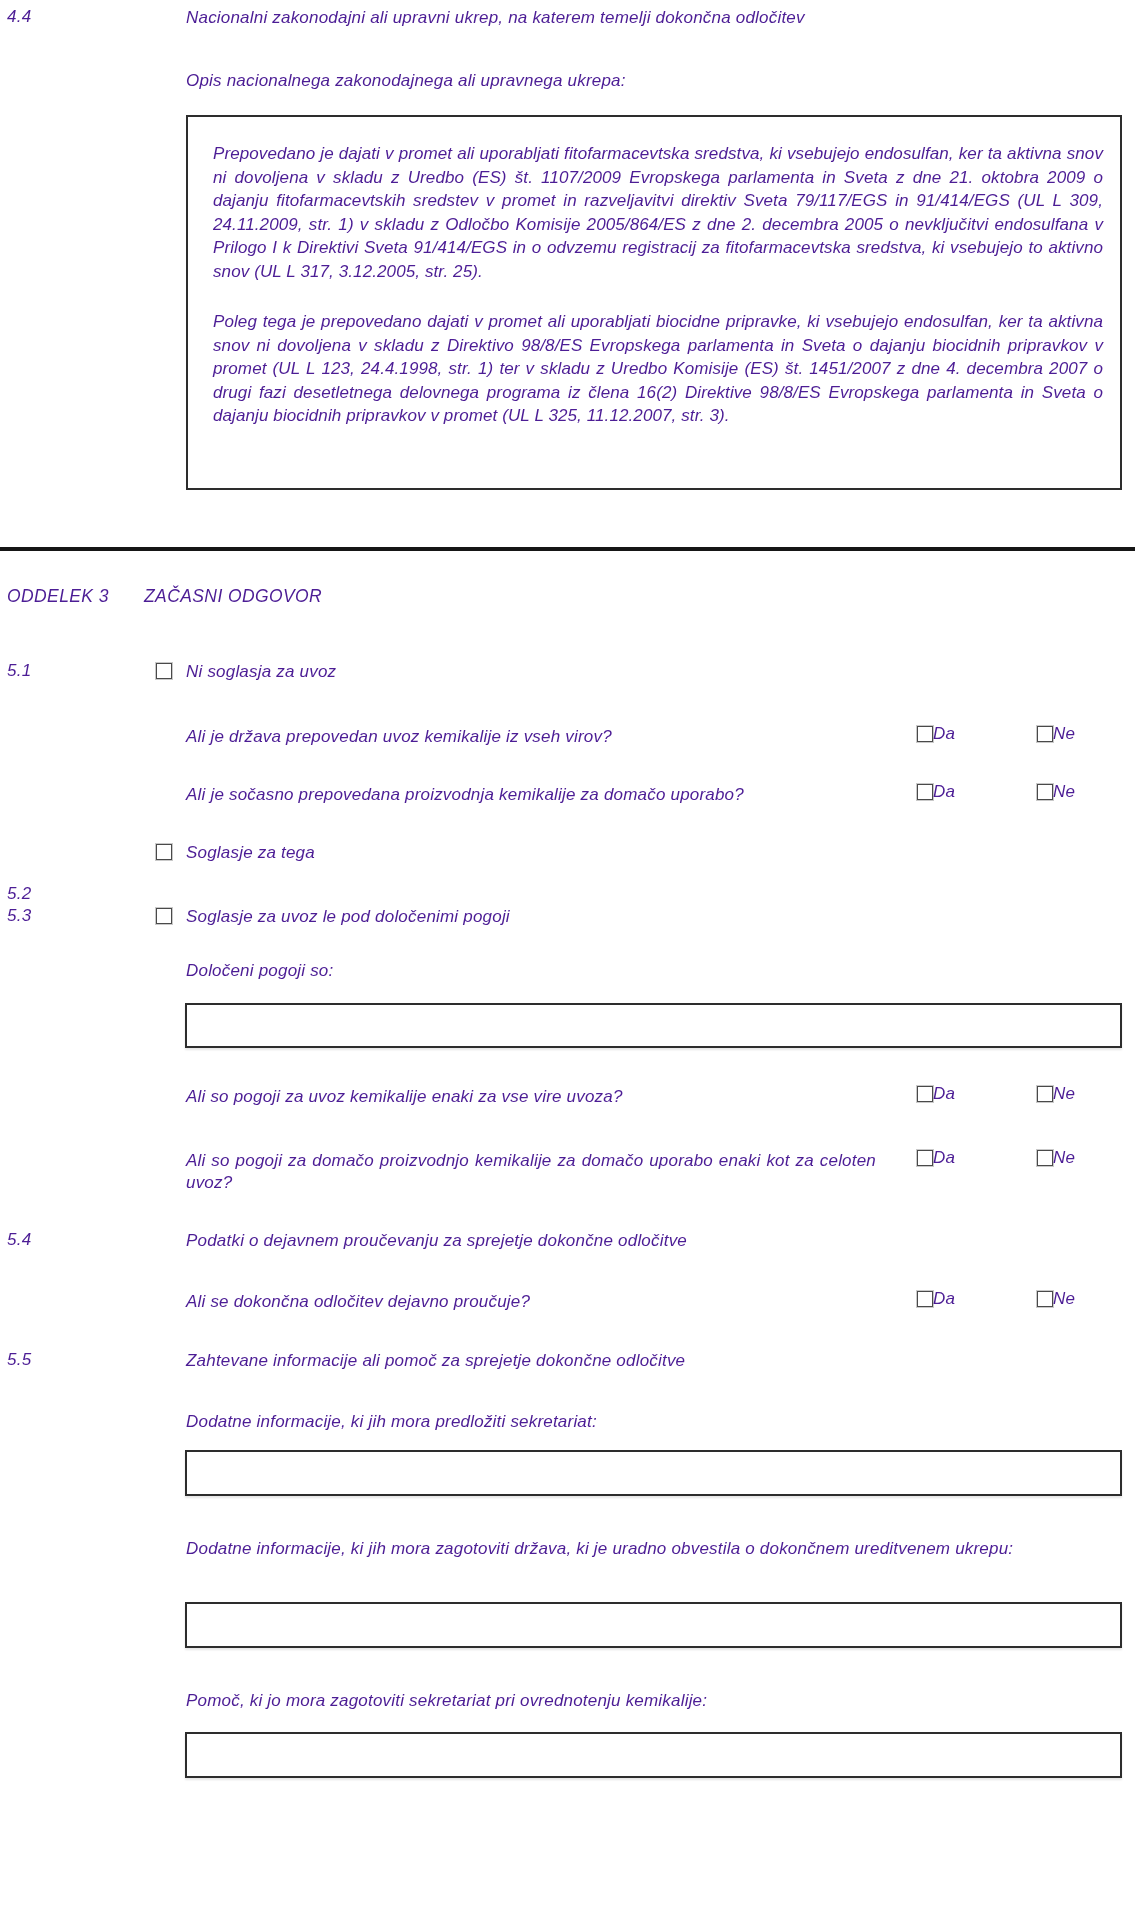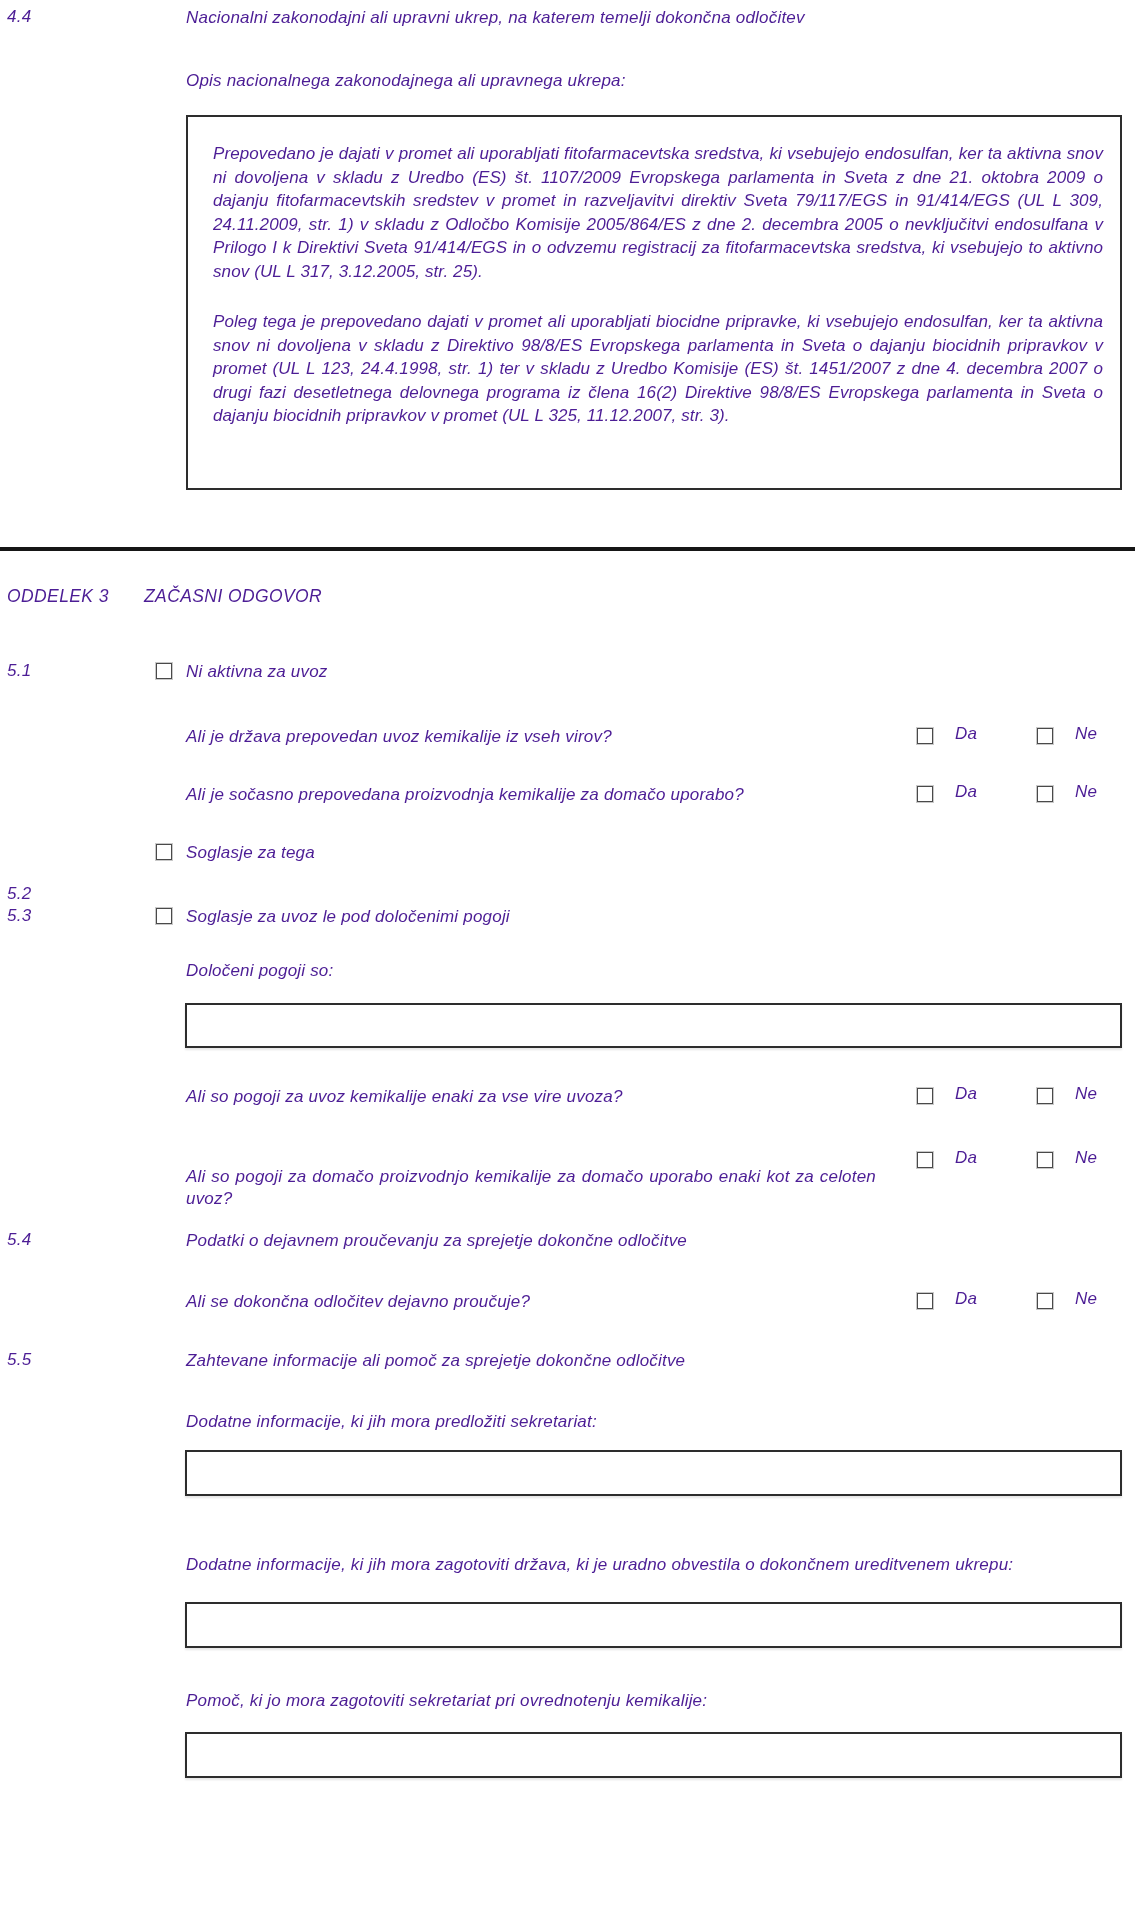--- a/index.html
+++ b/index.html
@@ -10,21 +10,21 @@
     background:#ffffff;
     font-family:"Liberation Sans", sans-serif;
     font-size:17px;
     color:#4c1d95;
     overflow:hidden;
     font-style:italic;
   }
   .abs{position:absolute;}
   .num{letter-spacing:0.3px;}
   .label{line-height:22px;letter-spacing:0.2px;}
-  .jt{text-align:justify;margin-top:16px;}
+  .jt{text-align:justify;}
   .desc-box{
     left:186px;top:115px;width:936px;height:375px;
     box-sizing:border-box;
     border:2px solid #2d2d2d;
     padding:25px 17px 0 25px;
     background:#ffffff;
   }
   .desc-box p{
     margin:0 0 27px 0;
     line-height:23.5px;
@@ -46,22 +46,22 @@
     display:inline-block;
     width:16px;height:16px;
     box-sizing:border-box;
     border:1px solid #4a4a4a;
     box-shadow:0 0 0 1px #c9c9c9;
     background:#ffffff;
     flex:0 0 auto;
   }
   .yn{
     display:flex;
-    align-items:flex-end;
-    gap:22px;
+    align-items:center;
+    gap:0;
     padding-left:7px;
   }
   .yn-label{letter-spacing:0.2px;}
   .chk-row-box{margin-top:1px;}
   .sec-head{letter-spacing:0.4px;font-size:17.5px;}
 </style>
 </head>
 <body>
 
 <div class="page">
@@ -76,21 +76,21 @@
     <p>Poleg tega je prepovedano dajati v promet ali uporabljati biocidne pripravke, ki vsebujejo endosulfan, ker ta aktivna snov ni dovoljena v skladu z Direktivo 98/8/ES Evropskega parlamenta in Sveta o dajanju biocidnih pripravkov v promet (UL L 123, 24.4.1998, str. 1) ter v skladu z Uredbo Komisije (ES) št. 1451/2007 z dne 4. decembra 2007 o drugi fazi desetletnega delovnega programa iz člena 16(2) Direktive 98/8/ES Evropskega parlamenta in Sveta o dajanju biocidnih pripravkov v promet (UL L 325, 11.12.2007, str. 3).</p>
   </div>
 
   <div class="abs rule"></div>
 
   <span class="abs sec-head" style="left:7px;top:586px">ODDELEK 3</span>
   <span class="abs sec-head" style="left:144px;top:586px">ZAČASNI ODGOVOR</span>
 
   <span class="abs num" style="left:7px;top:661px">5.1</span>
   <span class="abs cb chk-row-box" style="left:156px;top:662px"></span>
-  <span class="abs label" style="left:186px;top:661px">Ni aktivna za uvoz</span>
+  <span class="abs label" style="left:186px;top:661px">Ni soglasja za uvoz</span>
 
   <span class="abs label" style="left:186px;top:726px;width:700px">Ali je država prepovedan uvoz kemikalije iz vseh virov?</span>
   <span class="abs yn" style="left:910px;top:724px">
     <span class="cb"></span>
     <span class="yn-label">Da</span>
   </span>
   <span class="abs yn" style="left:1030px;top:724px">
     <span class="cb"></span>
     <span class="yn-label">Ne</span>
   </span>

